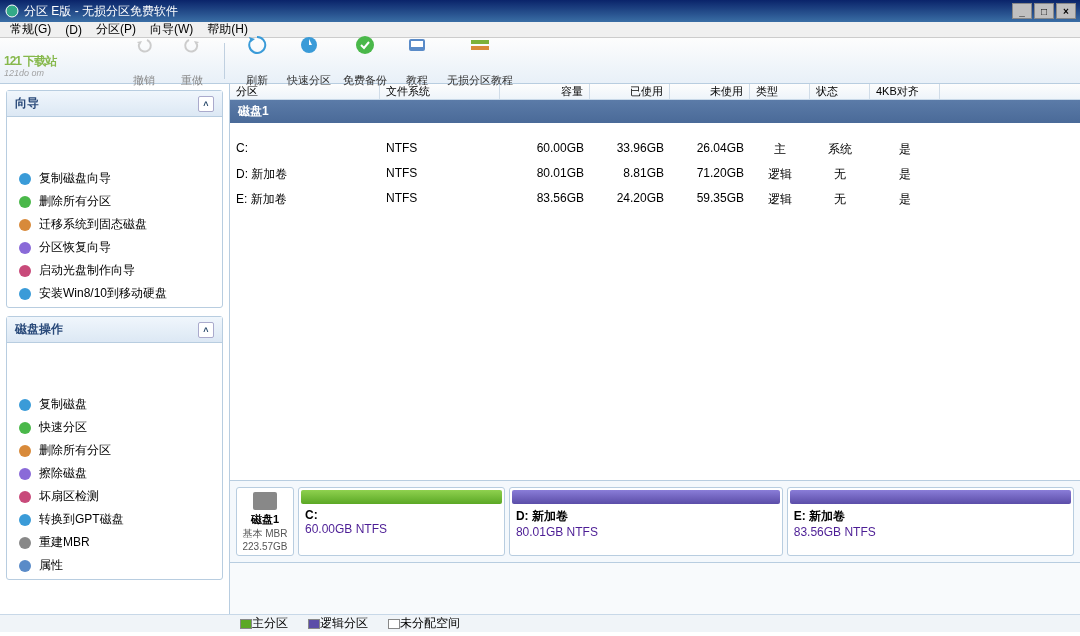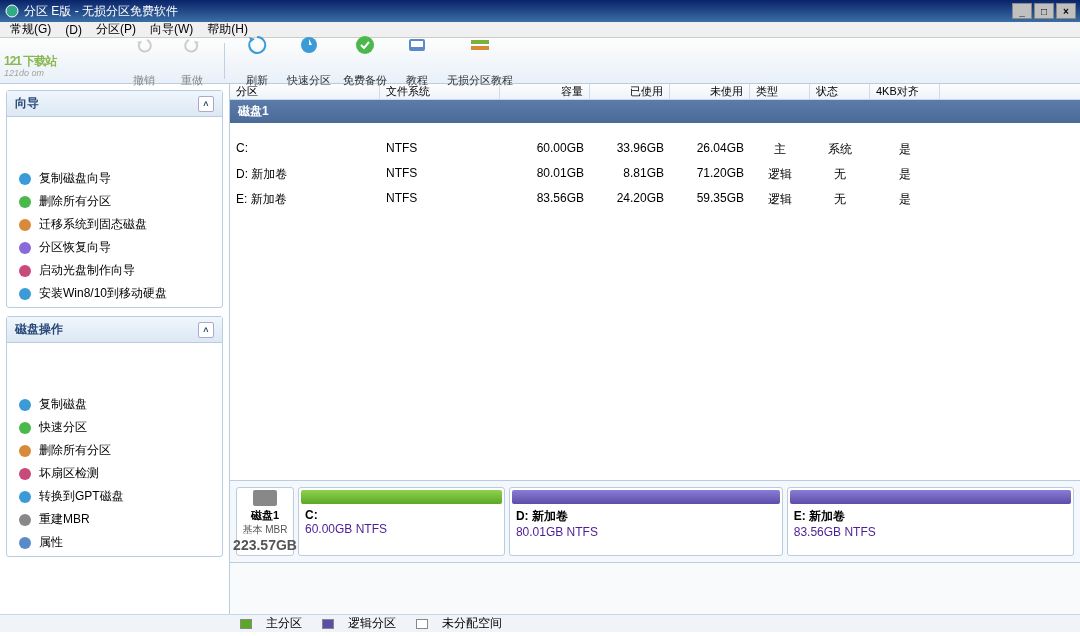--- a/index.html
+++ b/index.html
@@ -42,33 +42,33 @@
 .data-row { display: flex; padding: 2px 0; }
 .td { padding: 2px 6px; font-size: 12px; }
 .td.right { text-align: right; }
 .td.center { text-align: center; }
 
 .diskmap { border-top: 1px solid #b8cde0; padding: 6px; background: #f4f8fc; display: flex; gap: 4px; height: 82px; }
 .diskinfo { width: 58px; display: flex; flex-direction: column; align-items: center; justify-content: center; border: 1px solid #b8cde0; border-radius: 3px; background: #fff; padding: 2px; }
 .diskinfo .dicon { width: 24px; height: 18px; background: #888; border-radius: 2px; margin-bottom: 2px; }
 .diskinfo .dname { font-weight: bold; font-size: 11px; }
 .diskinfo .dtype { font-size: 10px; color: #555; }
-.diskinfo .dsize { font-size: 14px; color: #555; font-weight: bold; }
+.diskinfo .dsize { font-size: 10px; color: #555; }
 .partbox { flex: 1; border: 1px solid #b8cde0; border-radius: 3px; background: #fff; padding: 2px; display: flex; flex-direction: column; }
 .partbar { height: 14px; border-radius: 2px; margin-bottom: 4px; }
 .partbar.green { background: linear-gradient(#8fd14f, #5ba825); }
 .partbar.purple { background: linear-gradient(#8a7dd8, #5b4da8); }
 .partlabel { font-size: 11px; padding: 0 4px; }
 .partlabel .pname { font-weight: bold; }
 .partlabel .psize { color: #4c1d95; }
 
 .empty-strip { height: 52px; border-top: 1px solid #b8cde0; background: #f8fafc; }
 
 .legend { height: 18px; background: #f0f4f8; border-top: 1px solid #c8d8e8; display: flex; align-items: center; padding: 0 8px; gap: 20px; }
-.legend-item { display: flex; align-items: center; gap: 14px; padding-left: 232px; }
+.legend-item { display: flex; align-items: center; gap: 0; padding-left: 232px; }
 .legend-item:not(:first-child) { padding-left: 0; }
 .legend-swatch { width: 12px; height: 10px; border: 1px solid #888; }
 .sw-green { background: #5ba825; }
 .sw-purple { background: #5b4da8; }
 .sw-empty { background: #fff; }
 
 
 .c-part { width: 150px; }
 .c-fs { width: 120px; }
 .c-cap { width: 90px; }
@@ -255,20 +255,28 @@
             </span>
             <span>快速分区</span>
           </div>
           <div class="panel-item">
             <span class="picon">
               <svg width="14" height="14">
                 <circle cx="7" cy="7" r="6" fill="#d88a3a"></circle>
               </svg>
             </span>
             <span>删除所有分区</span>
+          </div>
+          <div class="panel-item">
+            <span class="picon">
+              <svg width="14" height="14">
+                <circle cx="7" cy="7" r="6" fill="#8a6ad8"></circle>
+              </svg>
+            </span>
+            <span>擦除磁盘</span>
           </div>
           <div class="panel-item">
             <span class="picon">
               <svg width="14" height="14">
                 <circle cx="7" cy="7" r="6" fill="#c84a7a"></circle>
               </svg>
             </span>
             <span>坏扇区检测</span>
           </div>
           <div class="panel-item">

